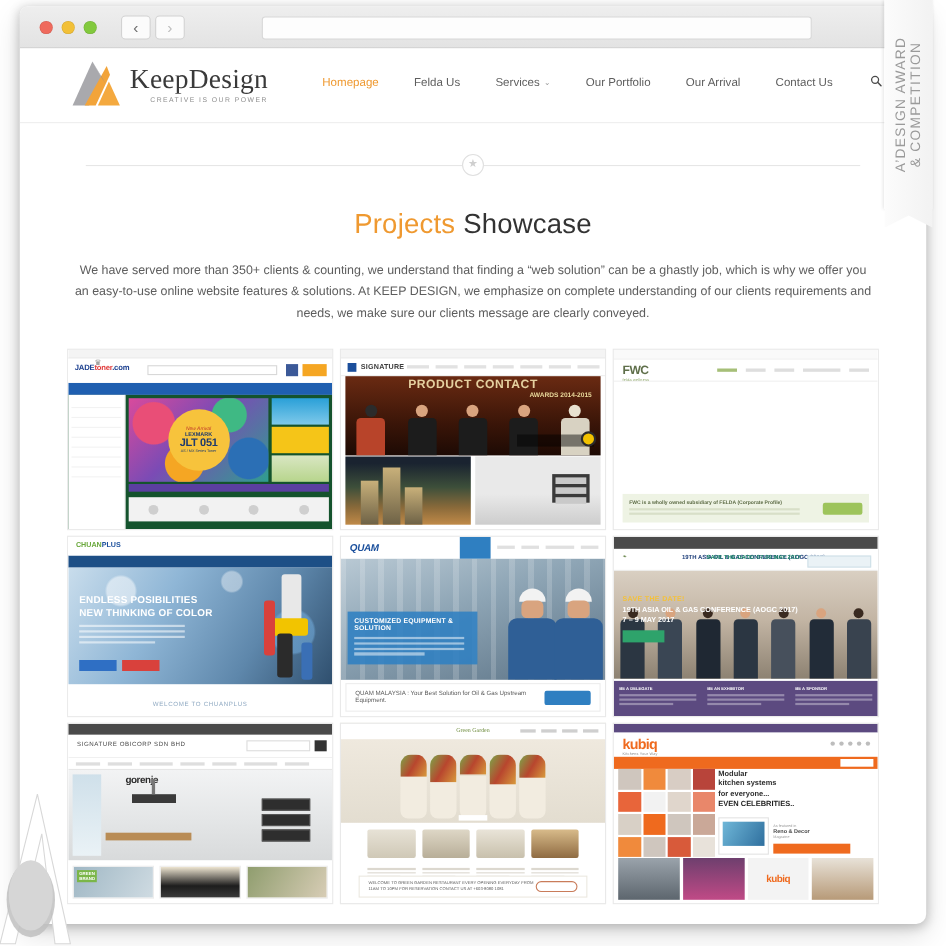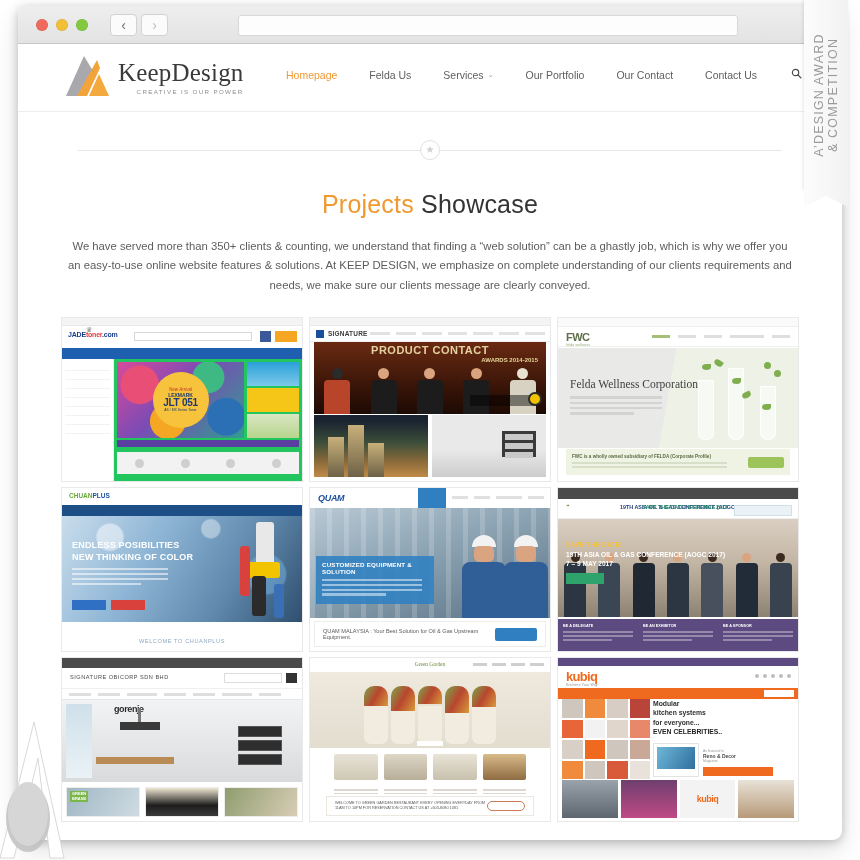--- a/index.html
+++ b/index.html
@@ -123,21 +123,21 @@
 
   
   .c1-head { height: 22px; background: #fff; position: relative; }
   .c1-logo { position: absolute; left: 6px; top: 5px; font-size: 7px; font-weight: bold; color: #1b3f8f; letter-spacing: -.2px; }
   .c1-logo i { color: #e03c3c; font-style: normal; }
   .c1-crown { position:absolute; left:24px; top:0px; font-size:7px; color:#888; }
   .c1-search { position: absolute; left: 72px; top: 6px; width: 118px; height: 9px; background: #fff; border: 1px solid #d8d8d8; }
   .c1-btn { position: absolute; right: 5px; top: 5px; width: 22px; height: 11px; background: #f5a623; }
   .c1-btn2 { position: absolute; right: 31px; top: 5px; width: 11px; height: 11px; background: #3b5998; }
   .c1-nav { height: 11px; background: #1f5fb0; }
-  .c1-body { position: absolute; top: 41px; left: 0; right: 0; bottom: 0; background: #22c55e; display: flex; justify-content: space-between; }
+  .c1-body { position: absolute; top: 41px; left: 0; right: 0; bottom: 0; background: #14532d; display: flex; justify-content: space-between; }
   .c1-side { width: 52px; background: #fff; border-right: 1px solid #ededed; padding-top: 3px; }
   .c1-side .row { height: 9px; border-bottom: 1px solid #f2f2f2; margin: 0 3px; }
   .c1-main { flex: 1; padding: 3px; }
   .c1-hero { height: 76px; display: flex; gap: 3px; }
   .c1-banner {
     flex: 1; position: relative;
     background:
       radial-gradient(circle at 18% 30%, #e94e77 0 16%, transparent 17%),
       radial-gradient(circle at 72% 20%, #3fb984 0 14%, transparent 15%),
       radial-gradient(circle at 40% 78%, #f5a623 0 18%, transparent 19%),
@@ -423,21 +423,21 @@
               <span>Felda Us</span>
             </div>
           <div class="navitem">
               <span>Services</span>
               <span class="chev">⌄</span>
             </div>
           <div class="navitem">
               <span>Our Portfolio</span>
             </div>
           <div class="navitem">
-              <span>Our Contact</span>
+              <span>Our Arrival</span>
             </div>
           <div class="navitem">
               <span>Contact Us</span>
             </div>
           <div class="searchicon">
             <svg width="11" height="11" viewBox="0 0 16 16">
                 <circle cx="6.6" cy="6.6" r="4.6" fill="none" stroke="#4a4a4a" stroke-width="1.7"></circle>
                 <line x1="10" y1="10" x2="14.4" y2="14.4" stroke="#4a4a4a" stroke-width="1.9" stroke-linecap="round"></line>
               </svg>
           </div>
@@ -571,41 +571,20 @@
             <div class="c3-top"></div>
             <div class="c3-head">
               <div class="c3-logo"><span>FWC</span><small>felda wellness</small></div>
               <div class="c3-nav">
                   <i class="on"></i>
                   <i></i>
                   <i></i>
                   <i style="width:34px"></i>
                   <i></i>
                 </div>
-            </div>
-            <div class="c3-hero">
-              <div class="c3-title">Felda Wellness Corporation</div>
-              <div class="c3-para">
-                  <i></i>
-                  <i></i>
-                  <i></i>
-                  <i style="width:70%"></i>
-                </div>
-              <div class="c3-plants">
-                <div class="c3-tube" style="left:14px;height:60px"></div>
-                <div class="c3-tube" style="left:44px;height:72px"></div>
-                <div class="c3-tube" style="left:76px;height:54px"></div>
-                <div class="c3-leaf" style="left:18px;top:12px"></div>
-                <div class="c3-leaf" style="left:30px;top:8px;transform:rotate(35deg)"></div>
-                <div class="c3-leaf" style="left:48px;top:26px"></div>
-                <div class="c3-leaf" style="left:58px;top:40px;transform:rotate(-25deg)"></div>
-                <div class="c3-leaf" style="left:80px;top:10px;width:7px;height:7px;border-radius:50%"></div>
-                <div class="c3-leaf" style="left:90px;top:18px;width:7px;height:7px;border-radius:50%"></div>
-                <div class="c3-leaf" style="left:78px;top:52px"></div>
-              </div>
             </div>
             <div class="c3-foot">
               <div class="txt">
                   <b>FWC is a wholly owned subsidiary of FELDA (Corporate Profile)</b>
                   <i></i>
                   <i></i>
                 </div>
               <div class="btn"></div>
             </div>
           </div>

